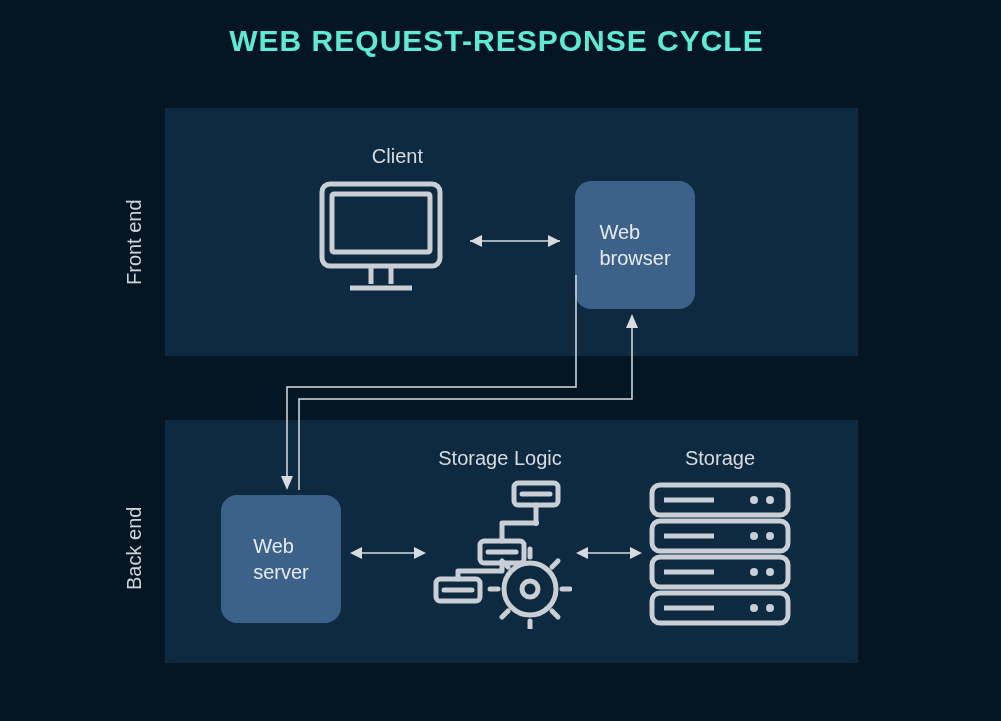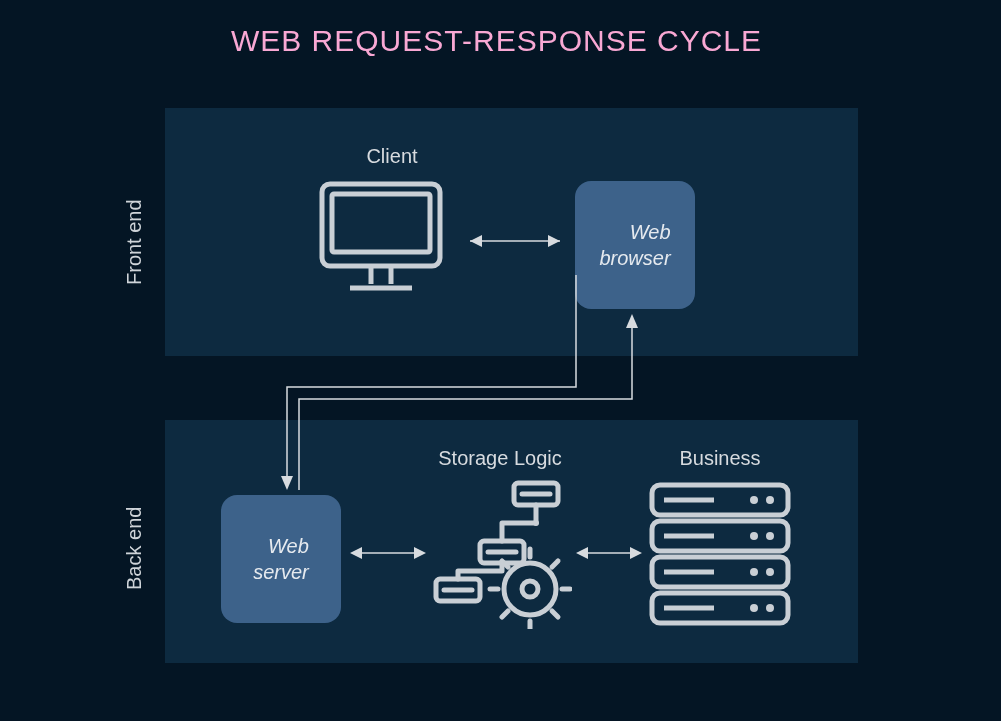--- a/index.html
+++ b/index.html
@@ -12,22 +12,22 @@
     position: relative;
     overflow: hidden;
   }
   .title {
     position: absolute;
     top: 24px;
     left: 0; right: 8px;
     text-align: center;
     font-size: 30px;
     letter-spacing: 1px;
-    font-weight: 400;
-    color: #f9a8d4;
+    font-weight: 700;
+    color: #5eead4;
   }
   .panel {
     position: absolute;
     background: #0d2a40;
   }
   .panel.front { left: 165px; top: 108px; width: 693px; height: 248px; }
   .panel.back  { left: 165px; top: 420px; width: 693px; height: 243px; }
 
   .side-label {
     position: absolute;
@@ -47,26 +47,25 @@
     text-align: center;
   }
 
   .chip {
     position: absolute;
     background: #3d628a;
     border-radius: 16px;
     display: flex;
     align-items: center;
     justify-content: center;
-    text-align: right;
+    text-align: left;
     font-size: 20px;
     color: #e6eaef;
     line-height: 1.3;
     padding: 24px;
-    font-style: italic;
   }
 
   
   svg.overlay {
     position: absolute;
     left: 0; top: 0;
     width: 1001px; height: 721px;
     pointer-events: none;
   }
   .arrow-line { stroke: #d7dbdf; stroke-width: 1.5; fill: none; }
@@ -82,21 +81,21 @@
 <body>
 
 <div class="title">WEB REQUEST-RESPONSE CYCLE</div>
 
 <div class="panel front"></div>
 <div class="panel back"></div>
 
 <div class="side-label front">Front end</div>
 <div class="side-label back">Back end</div>
 
-<div class="node-label" style="left:332px; top:145px; width:120px;">Client</div>
+<div class="node-label" style="left:303px; top:145px; width:120px;text-align:right;">Client</div>
 
 <div class="icon" style="left:316px; top:178px;">
   <svg width="130" height="120" viewBox="0 0 130 120">
     <g fill="none" stroke="#c9cfd5" stroke-width="5" stroke-linejoin="round">
       <rect x="6" y="6" width="118" height="82" rx="8"></rect>
       <rect x="16" y="16" width="98" height="58" rx="2"></rect>
       <line x1="55" y1="88" x2="55" y2="106"></line>
       <line x1="75" y1="88" x2="75" y2="106"></line>
       <line x1="34" y1="110" x2="96" y2="110"></line>
     </g>
@@ -139,21 +138,21 @@
       <rect x="4" y="100" width="44" height="22" rx="4"></rect>
       <line x1="12" y1="111" x2="40" y2="111"></line>
 
       <path d="M104 26 L104 44 L70 44 L70 62"></path>
       <path d="M70 84 L70 92 L26 92 L26 100"></path>
       <circle cx="104" cy="44" r="3" fill="#c9cfd5" stroke="none"></circle>
     </g>
   </svg>
 </div>
 
-<div class="node-label" style="left:655px; top:447px; width:130px;">Business</div>
+<div class="node-label" style="left:655px; top:447px; width:130px;">Storage</div>
 
 <div class="icon" style="left:646px; top:479px;">
   <svg width="148" height="152" viewBox="0 0 148 152">
     <g fill="none" stroke="#c9cfd5" stroke-width="5" stroke-linejoin="round">
       <rect x="6" y="6" width="136" height="30" rx="8"></rect>
       <rect x="6" y="42" width="136" height="30" rx="8"></rect>
       <rect x="6" y="78" width="136" height="30" rx="8"></rect>
       <rect x="6" y="114" width="136" height="30" rx="8"></rect>
       <g>
         <line x1="18" y1="21" x2="68" y2="21"></line>

